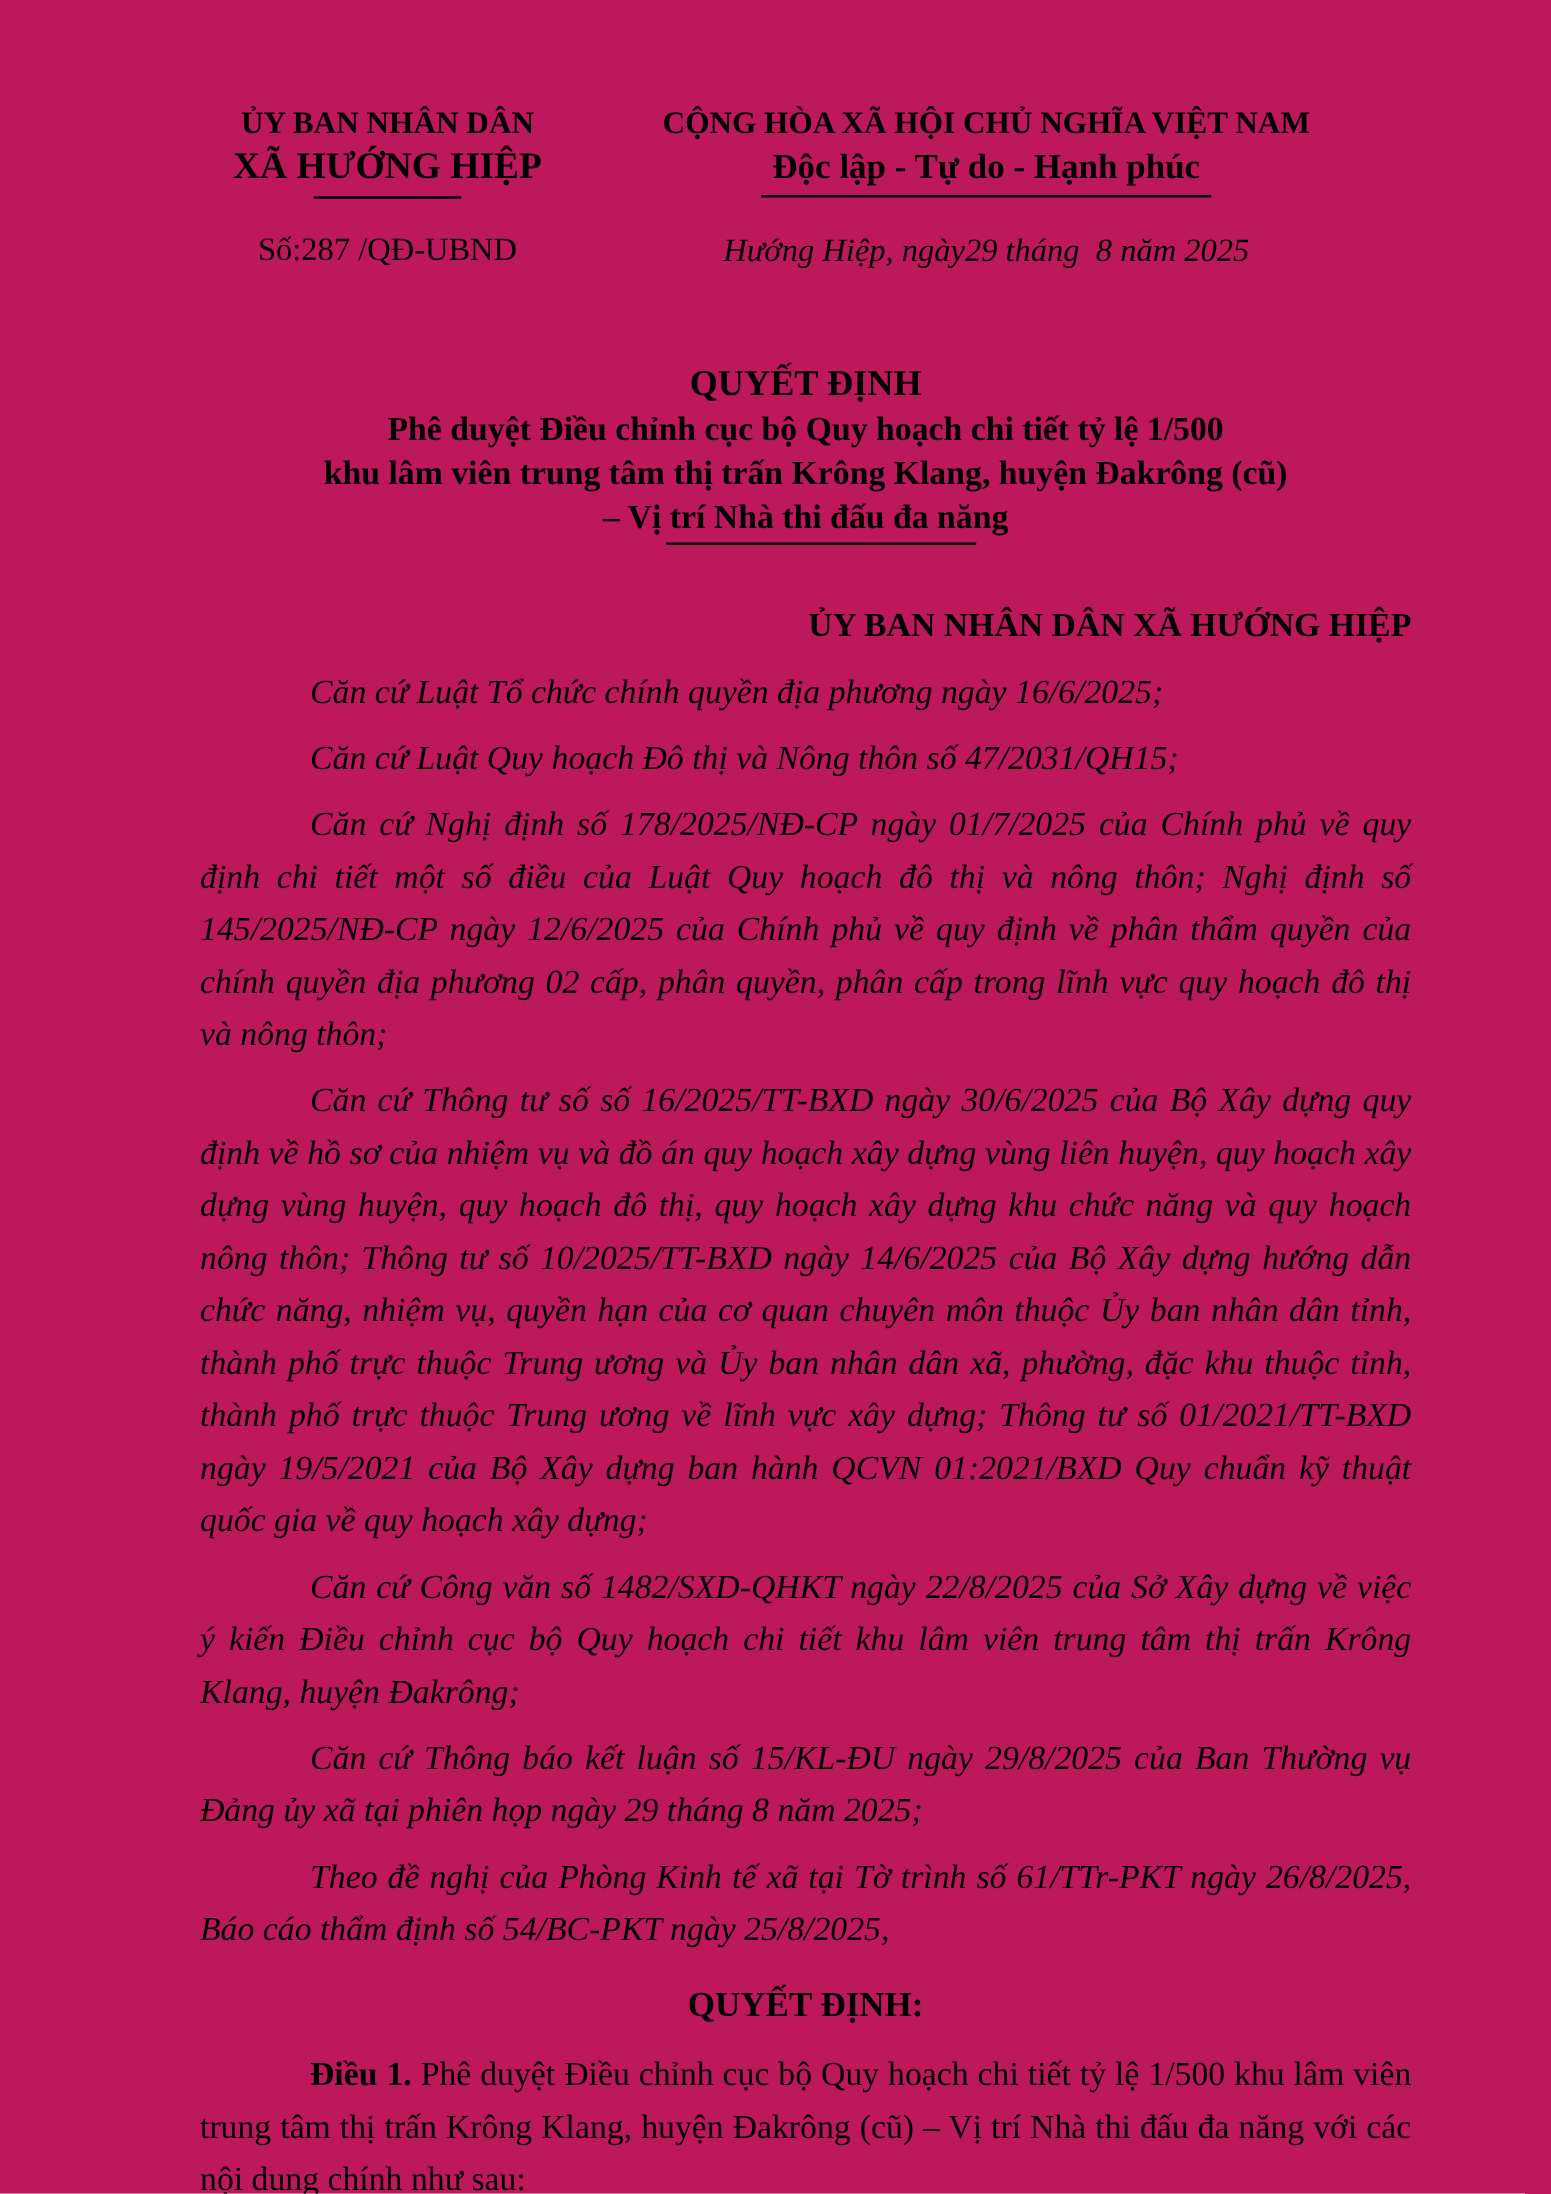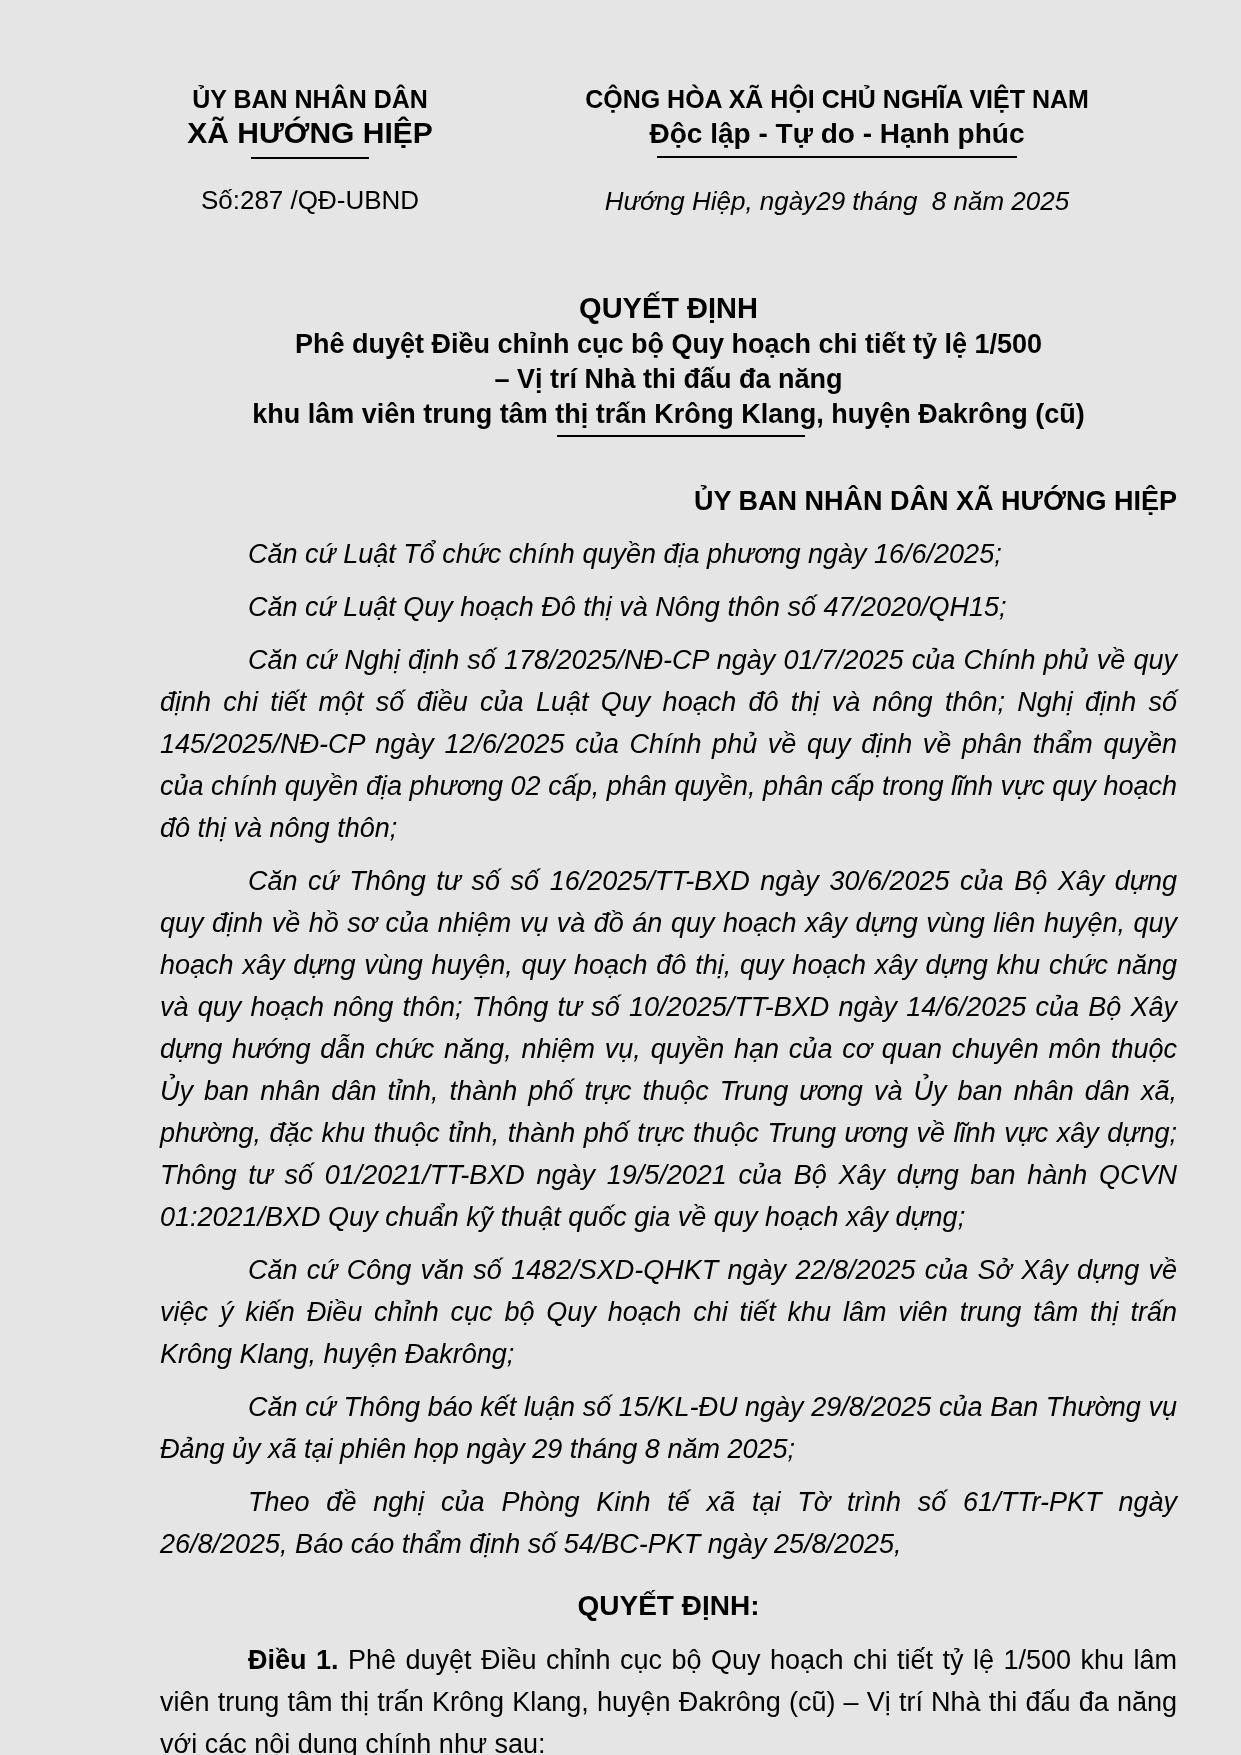--- a/index.html
+++ b/index.html
@@ -5,24 +5,24 @@
   html, body {
     margin: 0;
     padding: 0;
     background: #ffffff;
   }
   .page {
     position: relative;
     width: 1241px;
     height: 1755px;
     box-sizing: border-box;
-    padding: 82px 64px 40px 160px;
-    background: #e5e5e5;
+    padding: 82px 112px 40px 160px;
+    background: #be185d;
     color: #000000;
-    font-family: Liberation Sans, sans-serif;
+    font-family: Liberation Serif, serif;
     overflow: hidden;
   }
   
   .header {
     display: flex;
     align-items: flex-start;
   }
   .header-left {
     width: 300px;
     text-align: center;
@@ -150,30 +150,30 @@
       <div class="national-line1">CỘNG HÒA XÃ HỘI CHỦ NGHĨA VIỆT NAM</div>
       <div class="national-line2">Độc lập - Tự do - Hạnh phúc</div>
       <div class="rule-motto"></div>
       <div class="date-line">Hướng Hiệp, ngày29 tháng  8 năm 2025</div>
     </div>
   </div>
 
   <div class="title-block">
     <div class="decision-heading">QUYẾT ĐỊNH</div>
     <div class="title-line">Phê duyệt Điều chỉnh cục bộ Quy hoạch chi tiết tỷ lệ 1/500</div>
+    <div class="title-line">khu lâm viên trung tâm thị trấn Krông Klang, huyện Đakrông (cũ)</div>
     <div class="title-line">– Vị trí Nhà thi đấu đa năng</div>
-    <div class="title-line">khu lâm viên trung tâm thị trấn Krông Klang, huyện Đakrông (cũ)</div>
     <div class="title-underline"></div>
   </div>
 
   <div class="issuer-heading">ỦY BAN NHÂN DÂN XÃ HƯỚNG HIỆP</div>
 
   <div class="preamble">
     <p>Căn cứ Luật Tổ chức chính quyền địa phương ngày 16/6/2025;</p>
-    <p>Căn cứ Luật Quy hoạch Đô thị và Nông thôn số 47/2020/QH15;</p>
+    <p>Căn cứ Luật Quy hoạch Đô thị và Nông thôn số 47/2031/QH15;</p>
     <p>Căn cứ Nghị định số 178/2025/NĐ-CP ngày 01/7/2025 của Chính phủ về quy định chi tiết một số điều của Luật Quy hoạch đô thị và nông thôn; Nghị định số 145/2025/NĐ-CP ngày 12/6/2025 của Chính phủ về quy định về phân thẩm quyền của chính quyền địa phương 02 cấp, phân quyền, phân cấp trong lĩnh vực quy hoạch đô thị và nông thôn;</p>
     <p>Căn cứ Thông tư số số 16/2025/TT-BXD ngày 30/6/2025 của Bộ Xây dựng quy định về hồ sơ của nhiệm vụ và đồ án quy hoạch xây dựng vùng liên huyện, quy hoạch xây dựng vùng huyện, quy hoạch đô thị, quy hoạch xây dựng khu chức năng và quy hoạch nông thôn; Thông tư số 10/2025/TT-BXD ngày 14/6/2025 của Bộ Xây dựng hướng dẫn chức năng, nhiệm vụ, quyền hạn của cơ quan chuyên môn thuộc Ủy ban nhân dân tỉnh, thành phố trực thuộc Trung ương và Ủy ban nhân dân xã, phường, đặc khu thuộc tỉnh, thành phố trực thuộc Trung ương về lĩnh vực xây dựng; Thông tư số 01/2021/TT-BXD ngày 19/5/2021 của Bộ Xây dựng ban hành QCVN 01:2021/BXD Quy chuẩn kỹ thuật quốc gia về quy hoạch xây dựng;</p>
     <p>Căn cứ Công văn số 1482/SXD-QHKT ngày 22/8/2025 của Sở Xây dựng về việc ý kiến Điều chỉnh cục bộ Quy hoạch chi tiết khu lâm viên trung tâm thị trấn Krông Klang, huyện Đakrông;</p>
     <p>Căn cứ Thông báo kết luận số 15/KL-ĐU ngày 29/8/2025 của Ban Thường vụ Đảng ủy xã tại phiên họp ngày 29 tháng 8 năm 2025;</p>
     <p>Theo đề nghị của Phòng Kinh tế xã tại Tờ trình số 61/TTr-PKT ngày 26/8/2025, Báo cáo thẩm định số 54/BC-PKT ngày 25/8/2025,</p>
   </div>
 
   <div class="decree-heading">QUYẾT ĐỊNH:</div>
 
   <div class="article">

